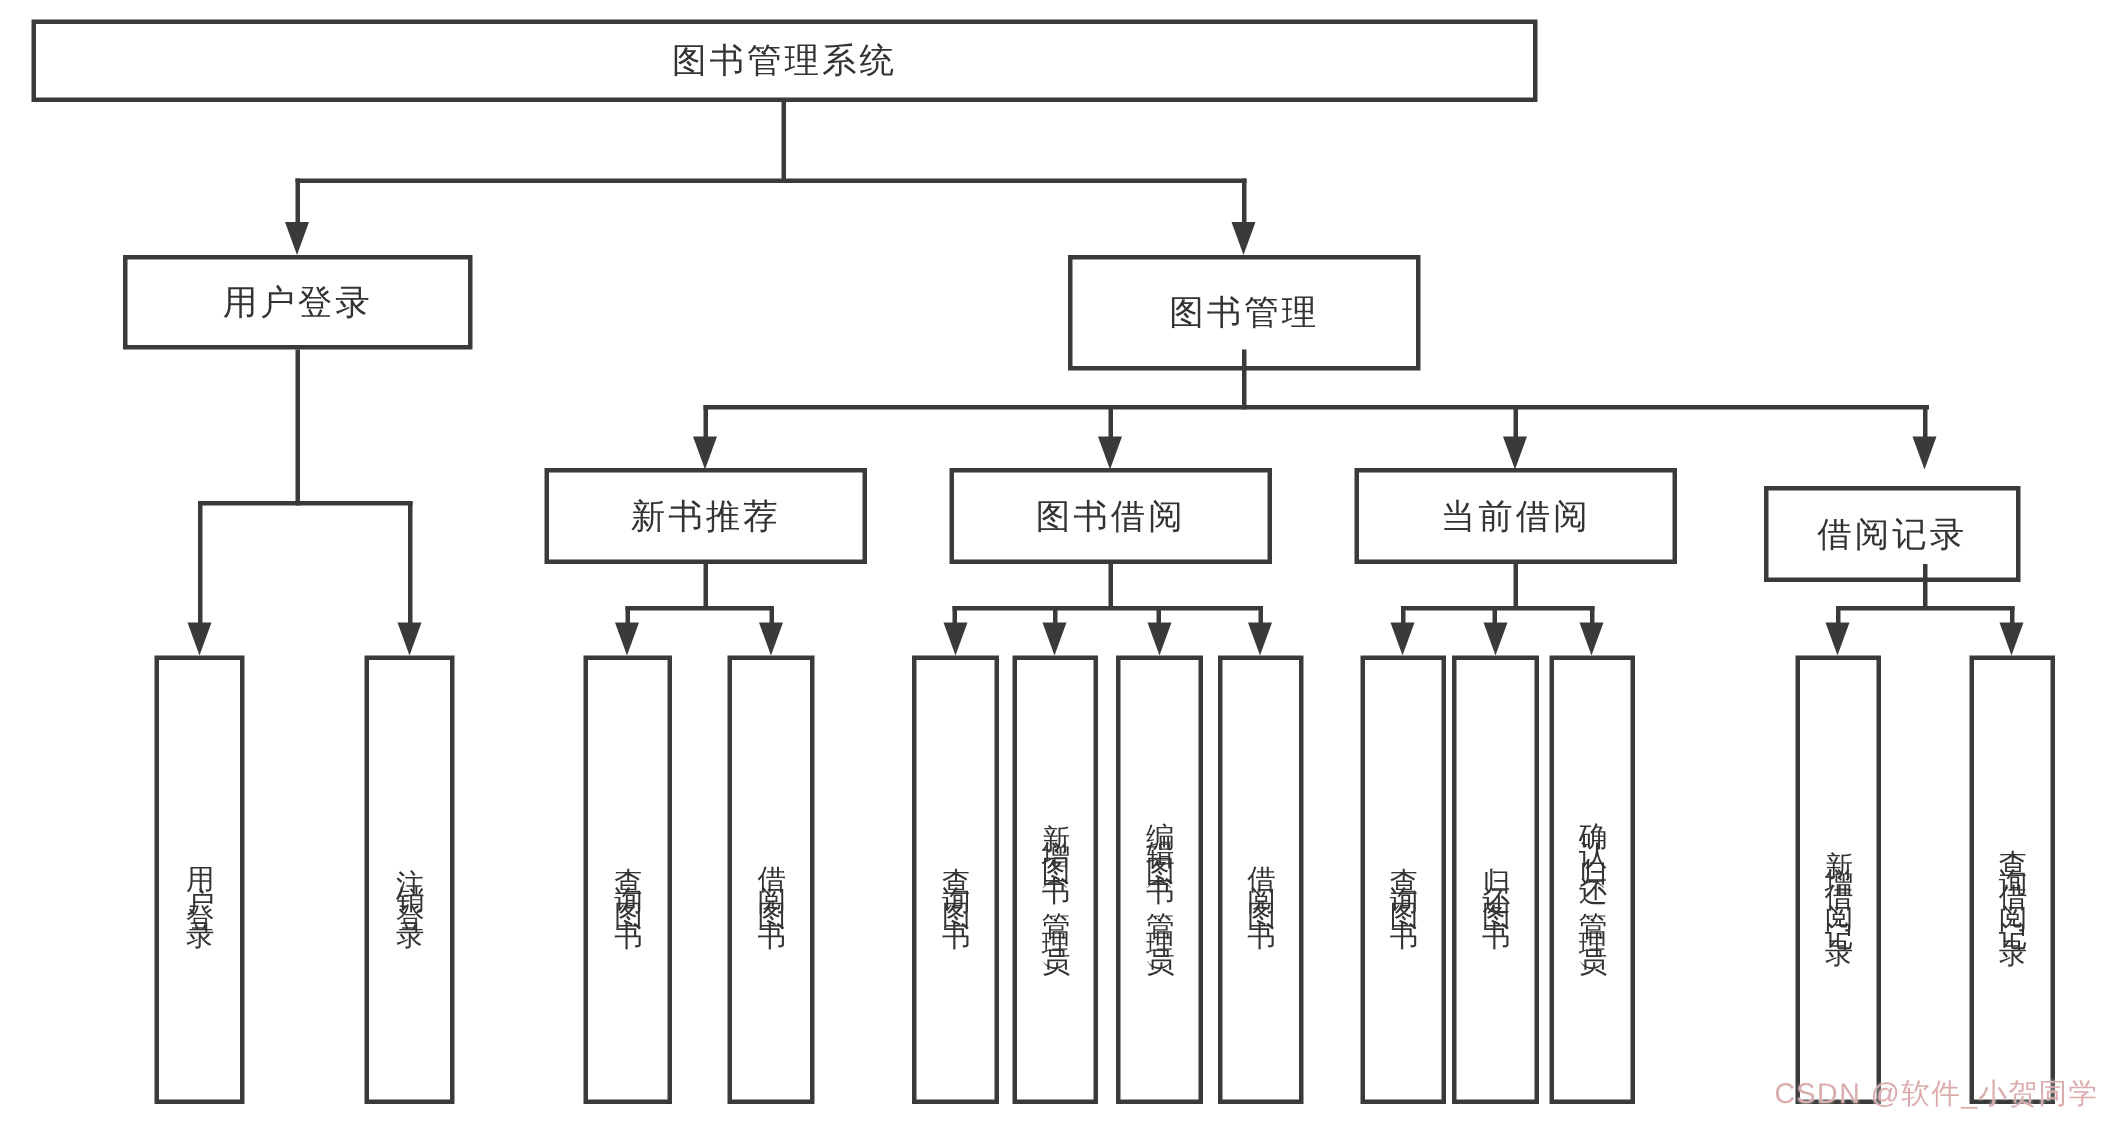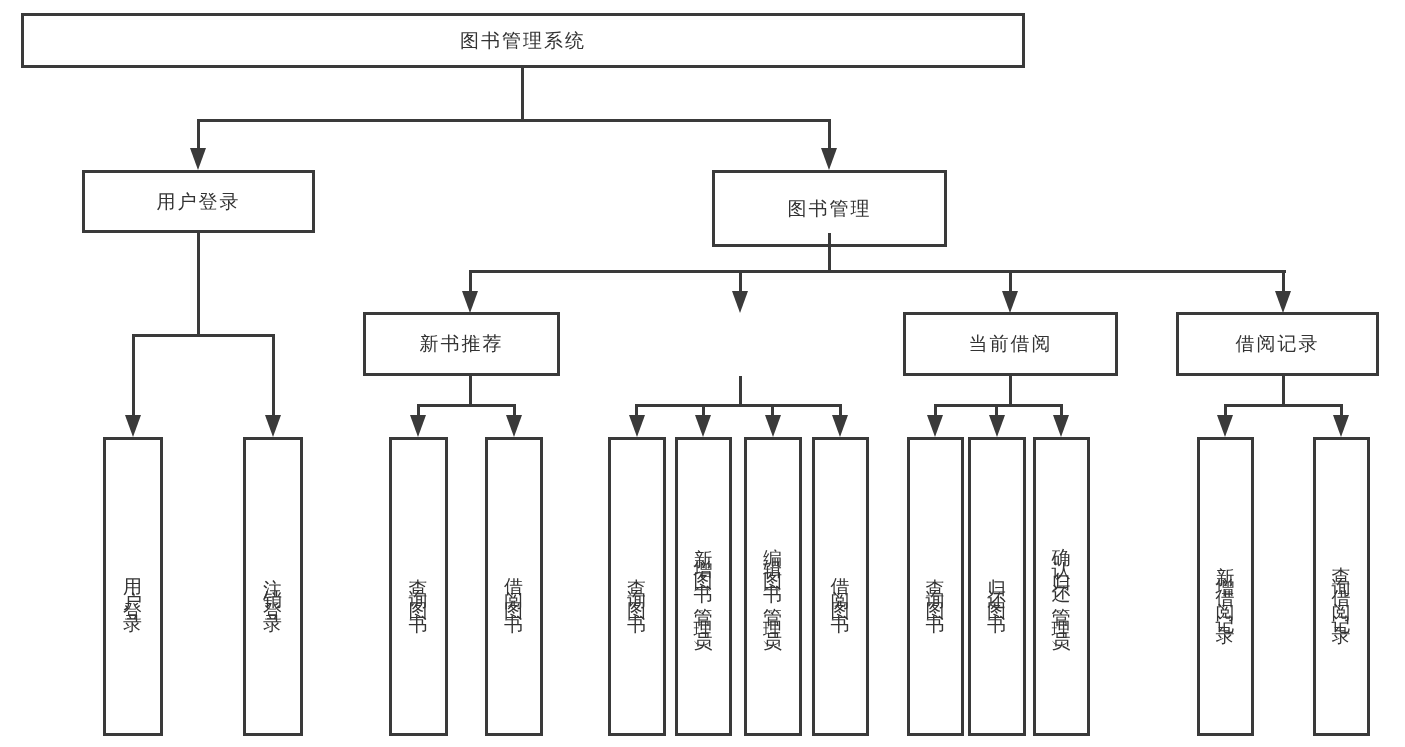--- a/index.html
+++ b/index.html
@@ -13,21 +13,21 @@
     color: #333333;
   }
   .node {
     position: absolute;
     background: #ffffff;
     border: 3px solid #3a3a3a;
     box-sizing: border-box;
     display: flex;
     align-items: center;
     justify-content: center;
-    font-size: 19px;
+    font-size: 23px;
     letter-spacing: 2px;
     color: #333333;
   }
   .leaf {
     position: absolute;
     background: #ffffff;
     border: 3px solid #3a3a3a;
     box-sizing: border-box;
     display: flex;
     align-items: center;
@@ -101,27 +101,30 @@
   <div class="line" style="left:469px; top:270px; width:817px; height:3px;"></div>
   <div class="line" style="left:469px; top:270px; width:3px; height:24px;"></div>
   <div class="line" style="left:739px; top:270px; width:3px; height:24px;"></div>
   <div class="line" style="left:1009px; top:270px; width:3px; height:24px;"></div>
   <div class="line" style="left:1282px; top:270px; width:3px; height:24px;"></div>
   <div class="arrow" style="left:462px; top:291px;"></div>
   <div class="arrow" style="left:732px; top:291px;"></div>
   <div class="arrow" style="left:1002px; top:291px;"></div>
   <div class="arrow" style="left:1275px; top:291px;"></div>
 
-  <div class="node" style="left:363px; top:312px; width:197px; height:64px;">
+  <div class="node" style="left:363px; top:312px; width:215px; height:64px;">
     <span>新书推荐</span>
+  </div>
+  <div class="node" style="left:633px; top:312px; width:215px; height:64px;">
+    <span>图书借阅</span>
   </div>
   <div class="node" style="left:903px; top:312px; width:215px; height:64px;font-family:Liberation Serif, serif;">
     <span>当前借阅</span>
   </div>
-  <div class="node" style="left:1176px; top:312px; width:203px; height:64px;">
+  <div class="node" style="left:1176px; top:324px; width:171px; height:64px;">
     <span>借阅记录</span>
   </div>
 
   <div class="line" style="left:469px; top:376px; width:3px; height:30px;"></div>
   <div class="line" style="left:417px; top:404px; width:99px; height:3px;"></div>
   <div class="line" style="left:417px; top:404px; width:3px; height:14px;"></div>
   <div class="line" style="left:513px; top:404px; width:3px; height:14px;"></div>
   <div class="arrow" style="left:410px; top:415px;"></div>
   <div class="arrow" style="left:506px; top:415px;"></div>
 
@@ -189,14 +192,15 @@
     <span class="vtext">确认归还（管理员）</span>
   </div>
 
   <div class="leaf" style="left:1197px; width:57px;">
     <span class="vtext">新增借阅记录</span>
   </div>
   <div class="leaf" style="left:1313px; width:57px;">
     <span class="vtext">查询借阅记录</span>
   </div>
 
+  <div class="watermark">CSDN @软件_小贺同学</div>
 
 </div>
 
 </body></html>

